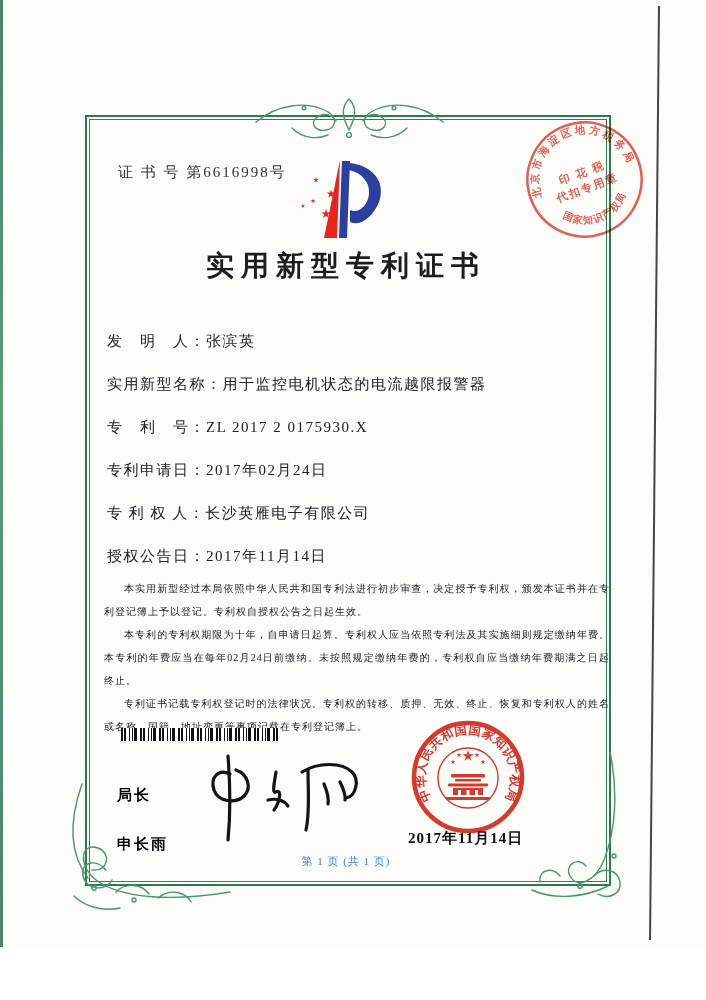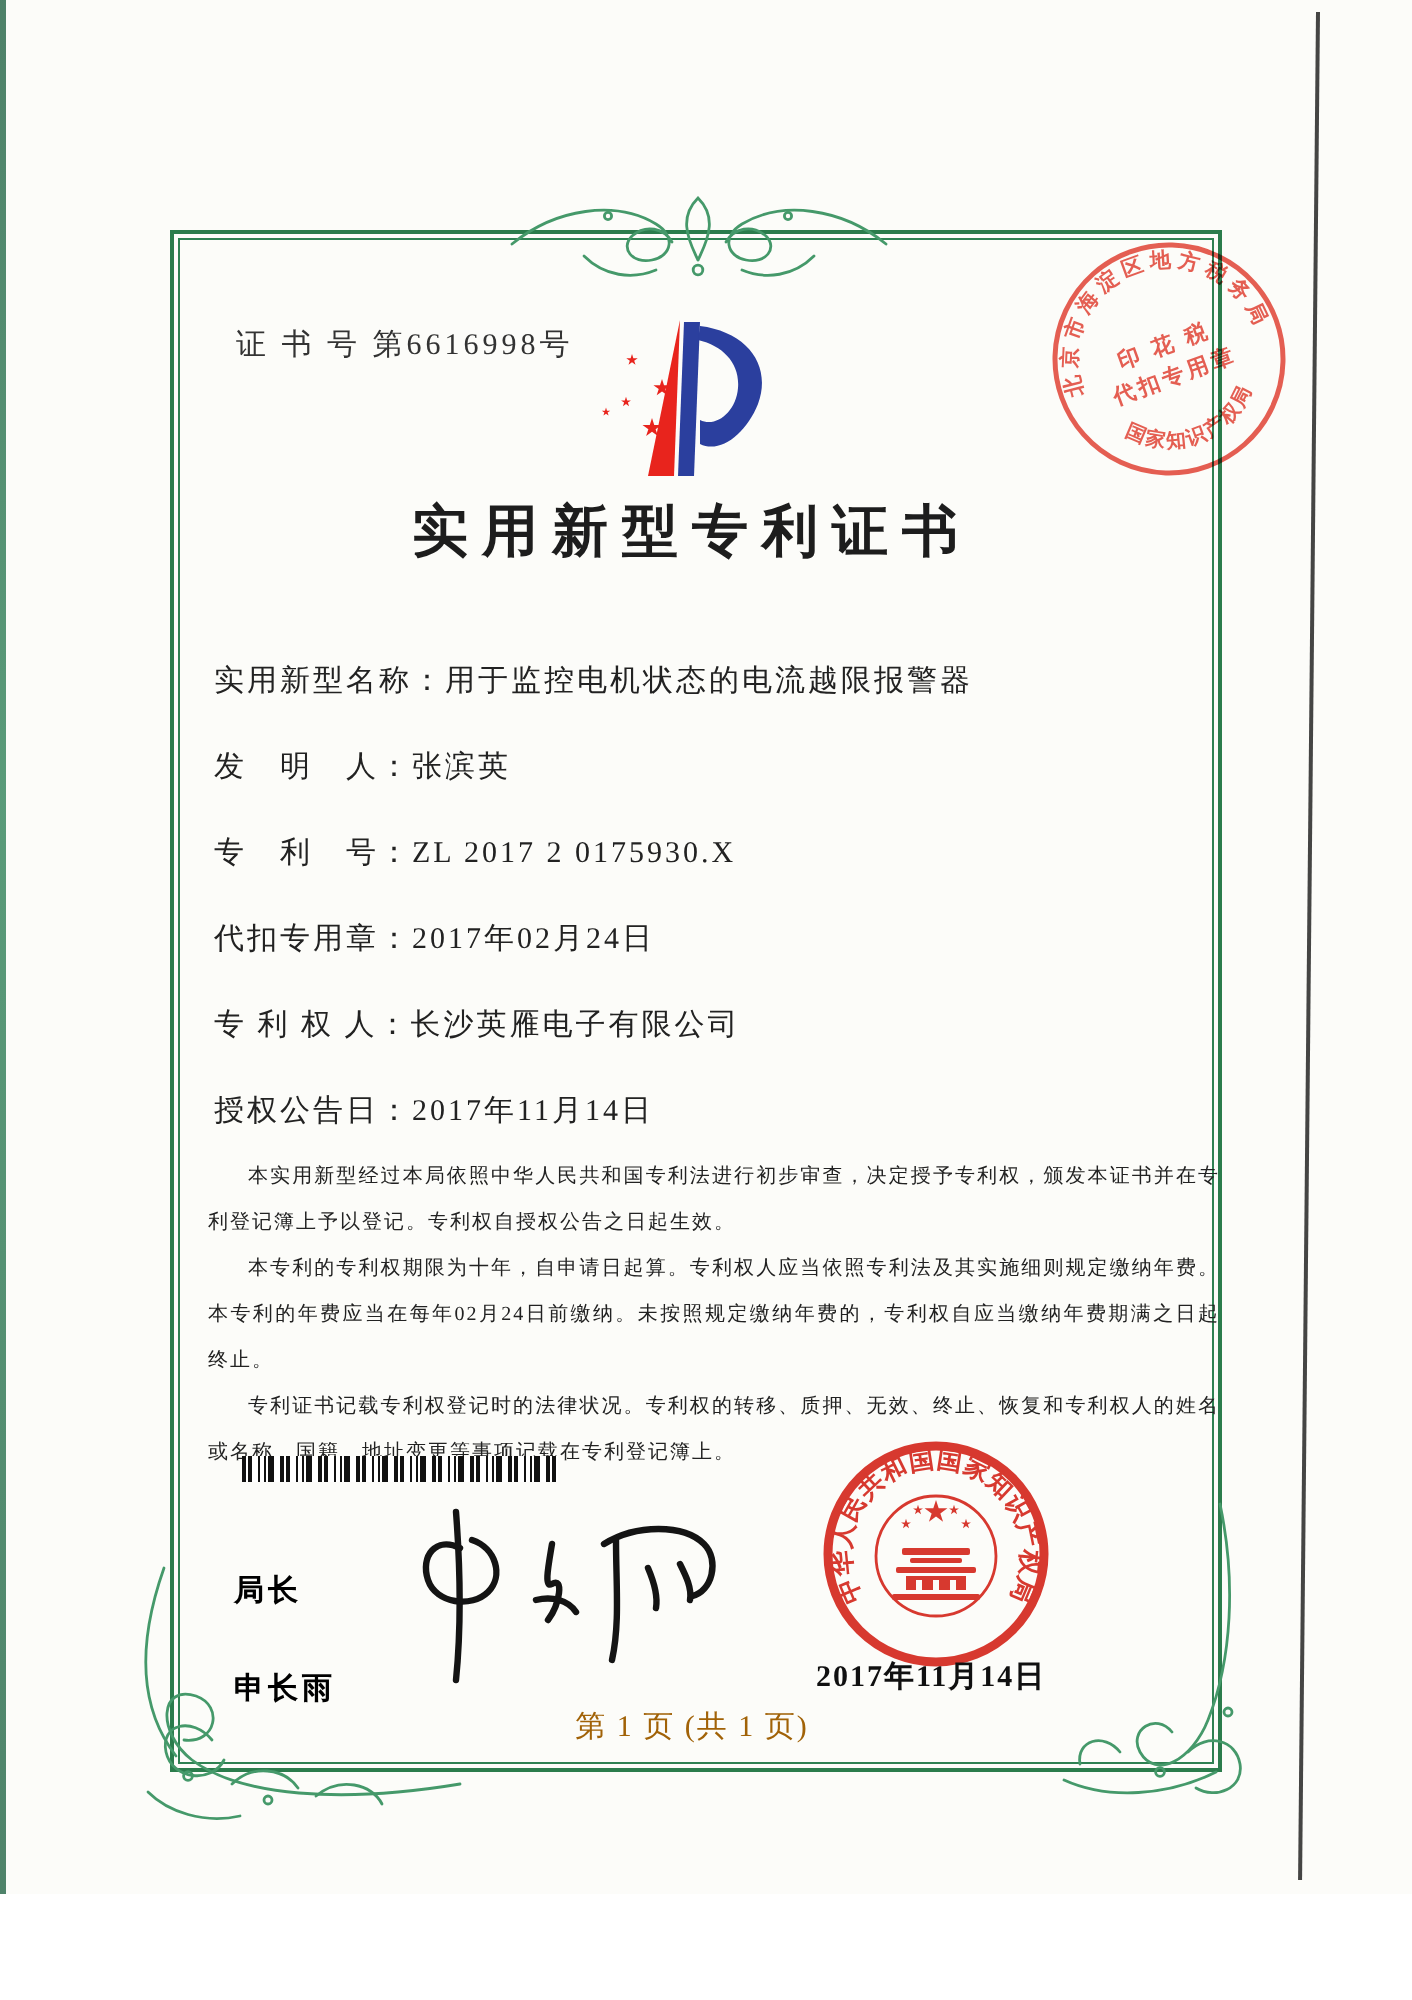--- a/index.html
+++ b/index.html
@@ -38,21 +38,21 @@
             font-size:15px;font-weight:700;color:#000000;letter-spacing:2px;}
   .official .name{display:block;margin-top:30px;}
   .signature{position:absolute;left:202px;top:748px;}
   
   .seal,.tax-seal{position:absolute;mix-blend-mode:multiply;}
   .seal{left:403px;top:712px;opacity:.92;}
   .tax-seal{left:517px;top:112px;opacity:.82;}
   .seal-date{position:absolute;left:408px;top:829px;width:170px;font-size:15px;font-weight:600;
              letter-spacing:1px;color:#101010;}
   .footer{position:absolute;left:85px;top:854px;width:522px;text-align:center;
-          font-size:15px;letter-spacing:1px;color:#a16207;}
+          font-size:11px;letter-spacing:1px;color:#3b82f6;}
   .orn{stroke:#45996a;stroke-width:1.4;fill:none;stroke-linecap:round;}
 </style>
 </head>
 <body>
 
 <div class="scan">
 
   <div class="edge-left"></div>
   <div class="edge-right"></div>
   <div class="edge-corner"></div>
@@ -111,30 +111,30 @@
     </g>
     <polygon points="50,2 47,80 34,80" fill="#e8241d"></polygon>
     <polygon points="52,3 60,3 57,80 49,80" fill="#2b3f9e"></polygon>
     <path d="M60,5 C84,8 96,25 89,44 C83,59 70,69 60,64 L60,52 C68,56 78,48 79,36 C80,24 72,15 59,12 Z" fill="#2b3f9e"></path>
   </svg>
 
   <div class="title">实用新型专利证书</div>
 
   <div class="fields">
     <div class="field">
+      <span>发　明　人：</span><span>张滨英</span>
+    </div>
+    <div class="field">
       <span>实用新型名称：</span><span>用于监控电机状态的电流越限报警器</span>
     </div>
     <div class="field">
-      <span>发　明　人：</span><span>张滨英</span>
-    </div>
-    <div class="field">
       <span>专　利　号：</span><span>ZL 2017 2 0175930.X</span>
     </div>
     <div class="field">
-      <span>代扣专用章：</span><span>2017年02月24日</span>
+      <span>专利申请日：</span><span>2017年02月24日</span>
     </div>
     <div class="field">
       <span>专 利 权 人：</span><span>长沙英雁电子有限公司</span>
     </div>
     <div class="field">
       <span>授权公告日：</span><span>2017年11月14日</span>
     </div>
   </div>
 
   <div class="body-text">

